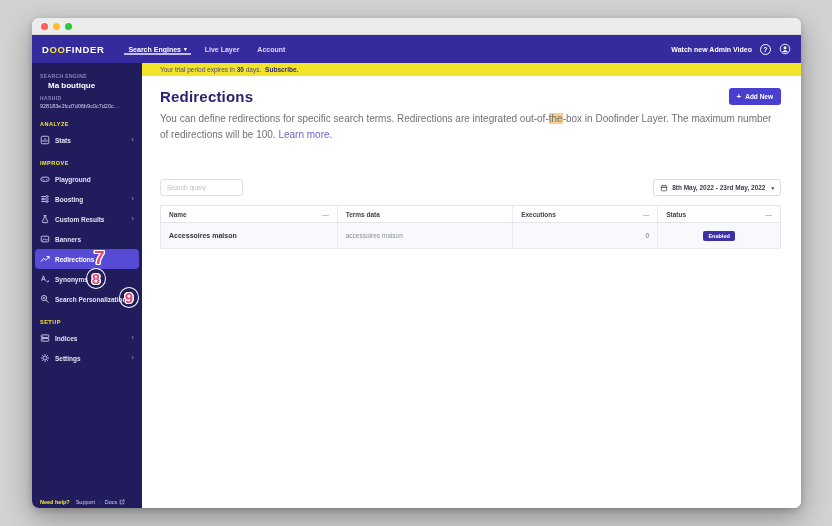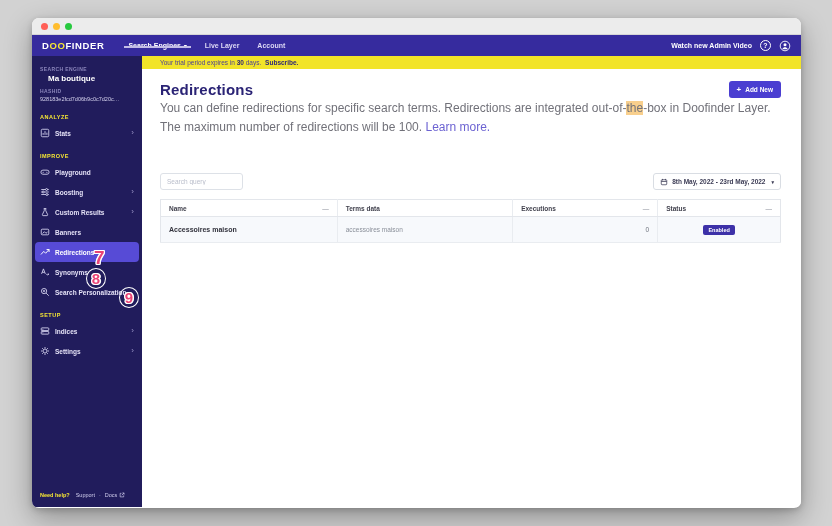--- a/index.html
+++ b/index.html
@@ -10,21 +10,21 @@
     border-radius:7px; overflow:hidden; background:#fff;
     box-shadow:0 10px 28px rgba(0,0,0,.32), 0 2px 6px rgba(0,0,0,.18); }
 
   
   .titlebar{ height:17px; background:#ececec; border-bottom:1px solid #d6d6d6;
     display:flex; align-items:center; padding-left:9px; gap:5px; }
   .light{ width:7px; height:7px; border-radius:50%; }
   .light.red{ background:#ff5f56; } .light.yellow{ background:#ffbd2e; } .light.green{ background:#27c93f; }
 
   
-  .navbar{ height:21px; background:#362b9e; display:flex; align-items:center; padding:8px 10px; position:relative; }
+  .navbar{ height:28px; background:#362b9e; display:flex; align-items:center; padding:8px 10px; position:relative; }
   .logo{ font-size:9.5px; font-weight:800; letter-spacing:.6px; color:#fff; margin-right:24px; }
   .logo .oo{ color:#f7e733; }
   .nav-items{ display:flex; align-items:center; gap:18px; height:100%; }
   .nav-item{ font-size:7px; font-weight:bold; color:#ddd9f5; height:100%; display:flex; align-items:center; position:relative; cursor:default; }
   .nav-item.active{ color:#fff; }
   .nav-item.active::after{ content:""; position:absolute; left:-4px; right:-4px; bottom:0; height:2px; background:#c3bde6; }
   .nav-item .caret{ font-size:5.5px; margin-left:3px; }
   .nav-right{ margin-left:auto; display:flex; align-items:center; gap:8px; }
   .watch{ font-size:7px; font-weight:bold; color:#fff; }
   .help-circle{ width:11px; height:11px; border-radius:50%; border:1px solid #fff; color:#fff;
@@ -56,21 +56,21 @@
   .main{ flex:1; background:#fff; display:flex; flex-direction:column; min-width:0; }
   .trialbar{ height:13px; background:#f2e428; display:flex; align-items:center; padding-left:18px; font-size:6.5px; color:#4a3f96; }
   .trialbar b{ color:#2f2875; }
   .trialbar .sub-link{ font-weight:bold; color:#2f2875; margin-left:2px; }
   .content{ padding:12px 20px 0 18px; }
   .title-row{ display:flex; align-items:flex-start; justify-content:space-between; }
   .page-title{ font-size:15px; font-weight:800; color:#2a2375; letter-spacing:.2px; }
   .add-new{ background:#4a3ed1; color:#fff; border:none; border-radius:3px; height:17px; padding:0 8px;
     font-size:6.5px; font-weight:bold; display:flex; align-items:center; gap:4px; font-family:inherit; }
   .add-new .plus{ font-size:8px; font-weight:bold; }
-  .description{ margin-top:1px; font-size:12px; line-height:1.55; color:#717179; max-width:640px; }
+  .description{ margin-top:6px; font-size:10px; line-height:1.55; color:#717179; max-width:640px; }
   .description .hl{ background:#f8cf8d; }
   .description .link{ color:#6c63d2; }
 
   .toolbar{ margin-top:37px; display:flex; align-items:center; justify-content:space-between; }
   .search-input{ width:83px; height:17px; border:1px solid #dde1e7; border-radius:3px; padding:0 6px;
     font-size:6.5px; color:#3f3f55; font-family:inherit; }
   .search-input::placeholder{ color:#b9bdca; }
   .date-picker{ height:17px; border:1px solid #d9dde3; border-radius:3px; background:#fff;
     display:flex; align-items:center; gap:4px; padding:0 6px; font-size:6.5px; font-weight:bold; color:#3c3c55; }
   .date-picker .caret{ font-size:5px; margin-left:2px; }

